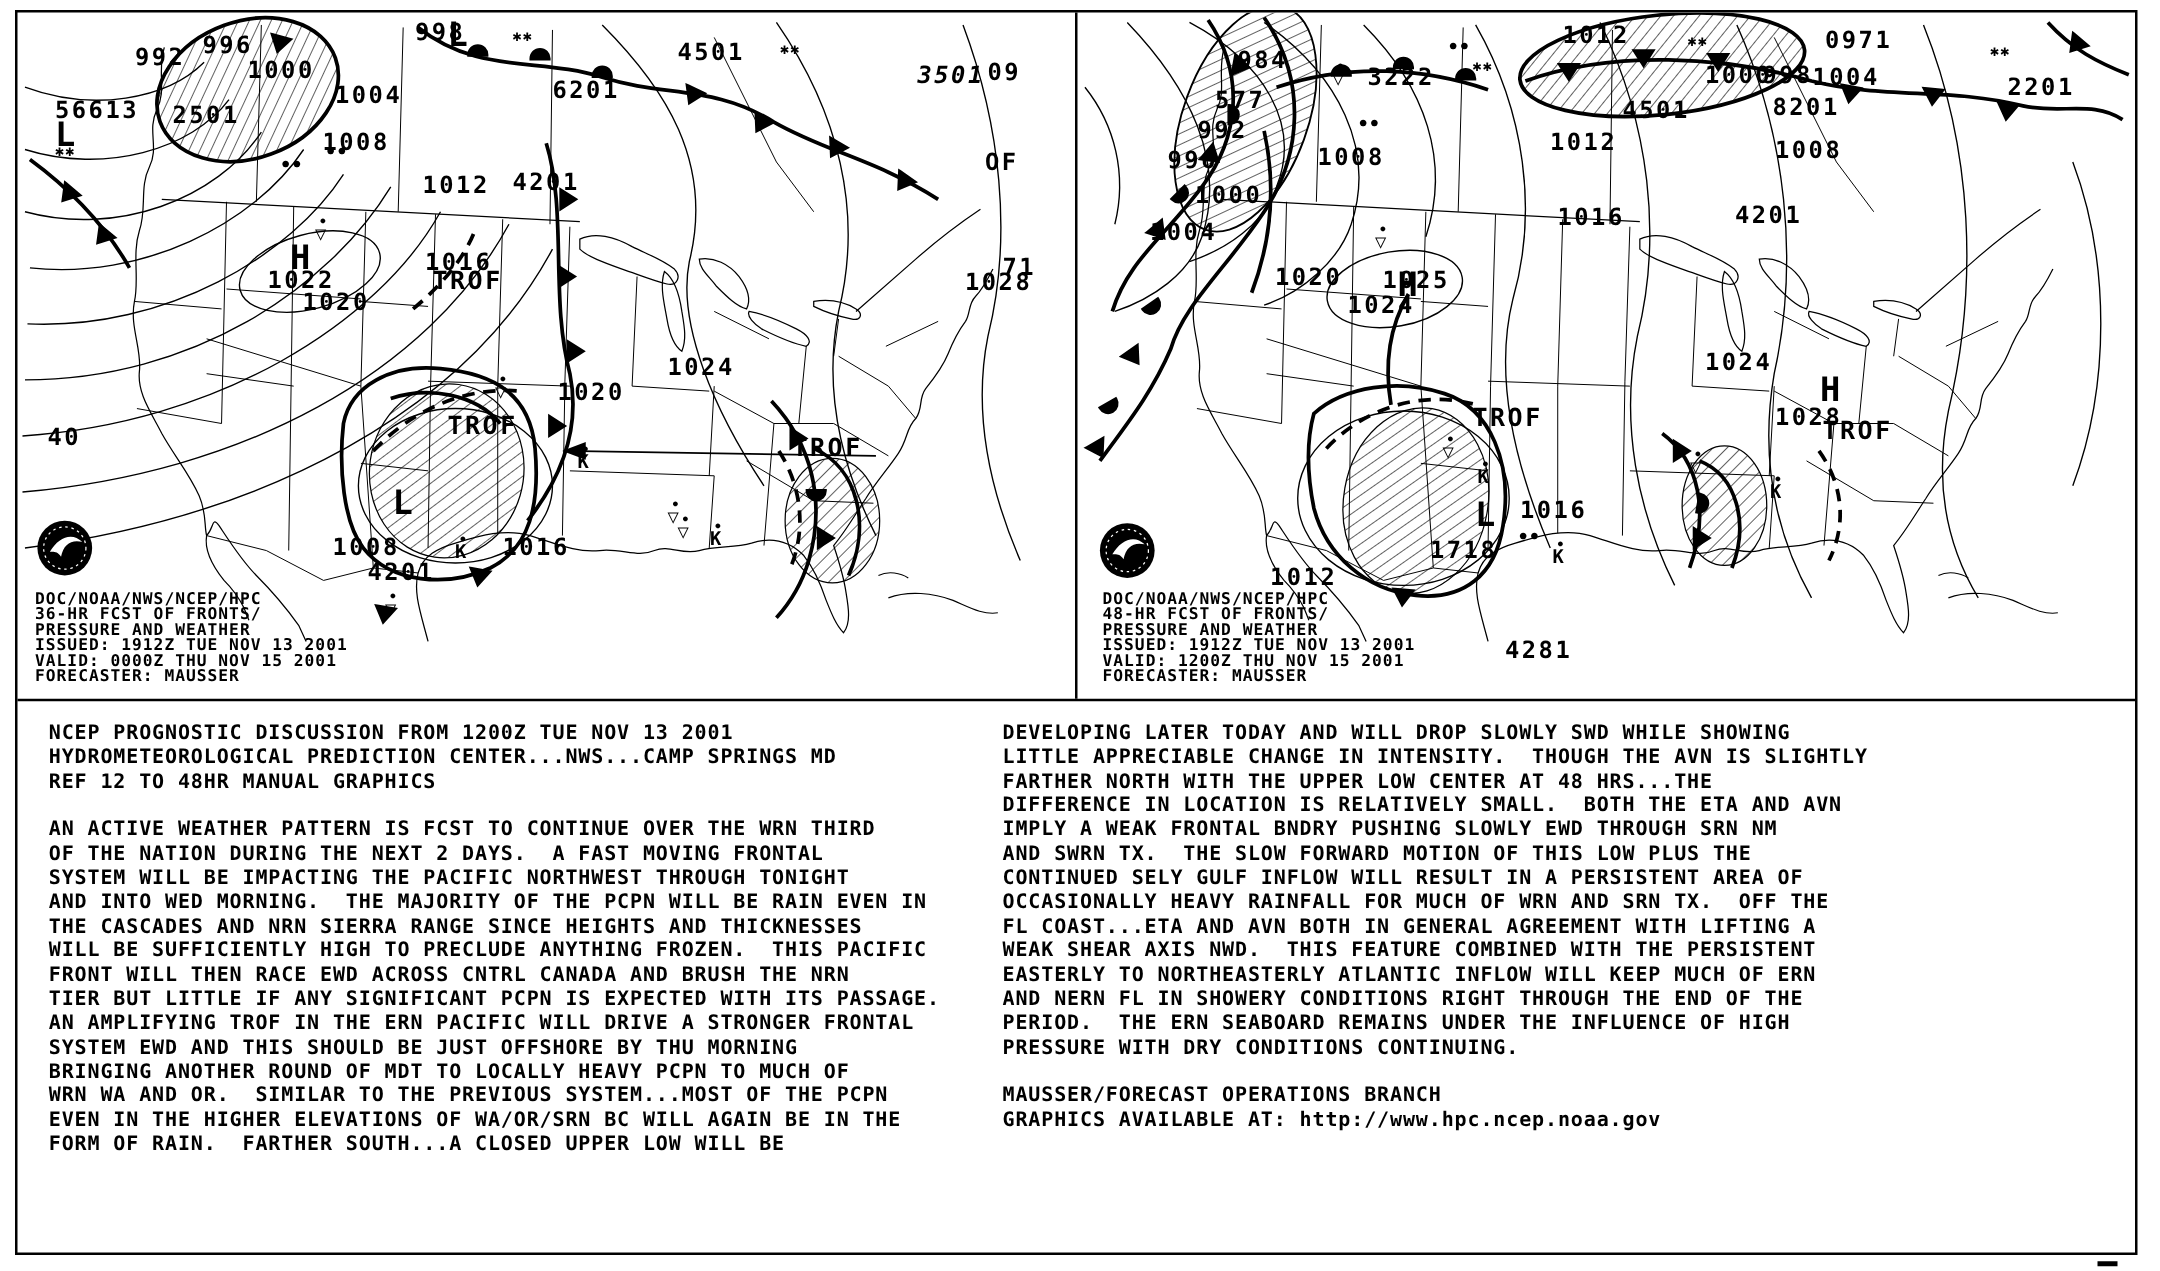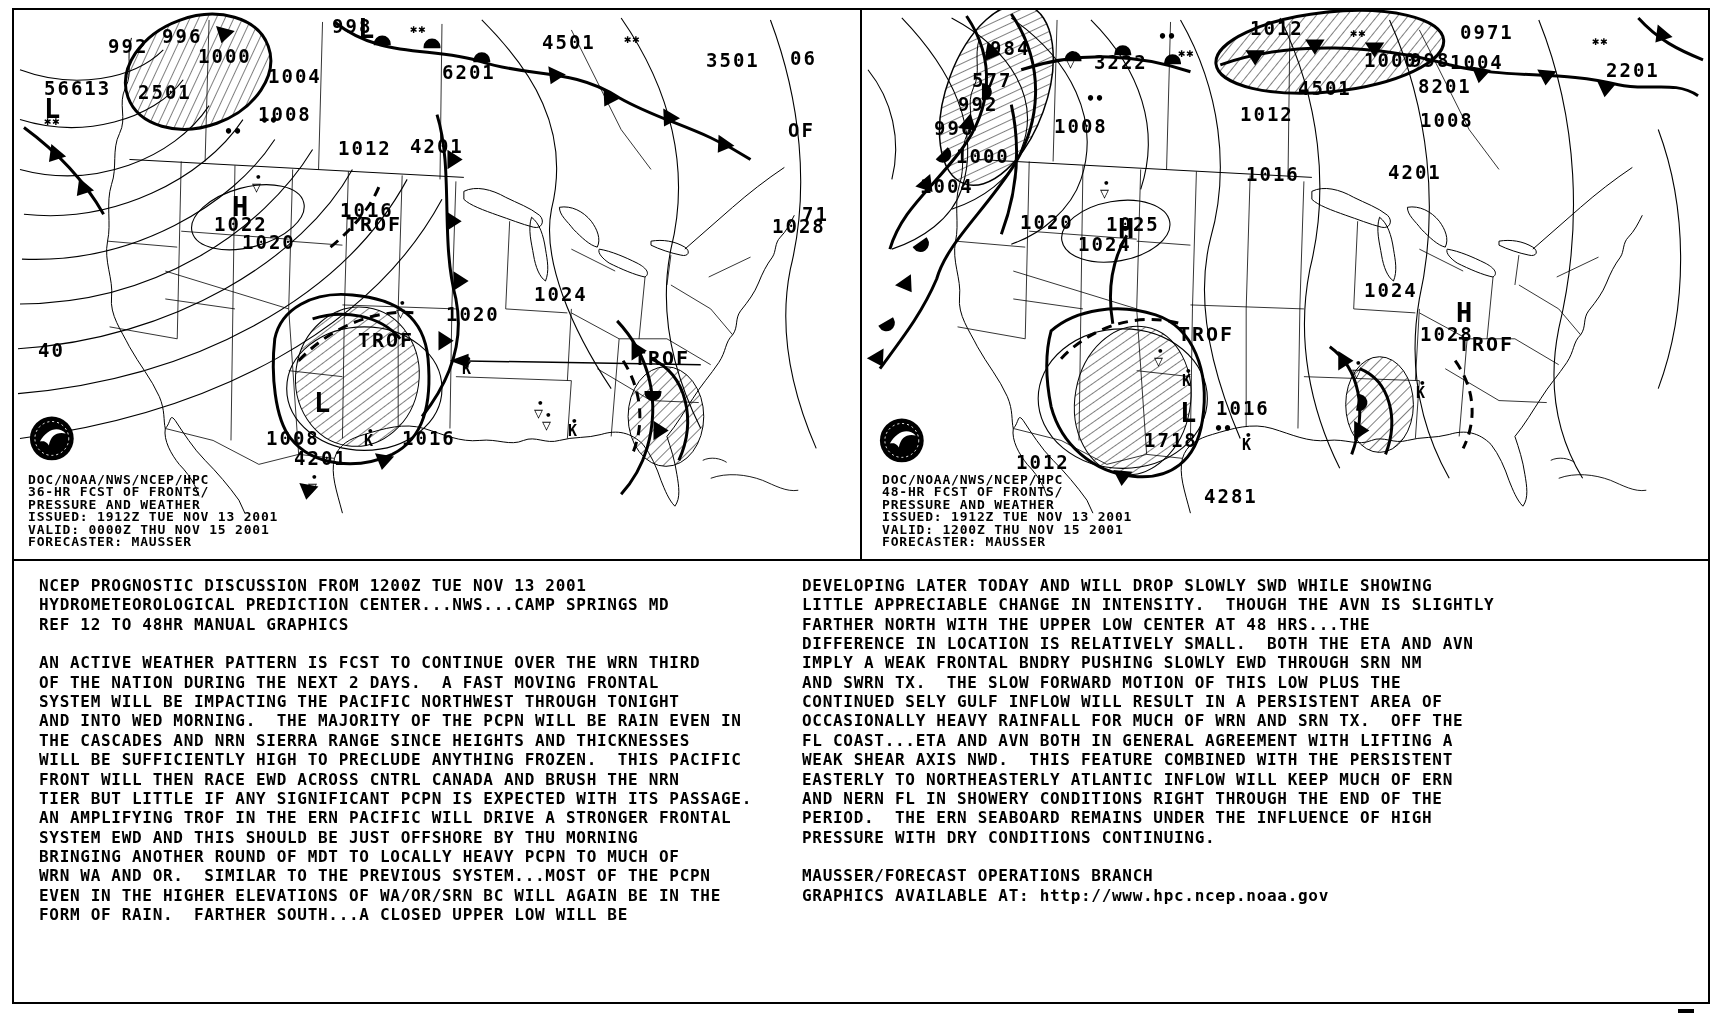--- a/index.html
+++ b/index.html
@@ -161,22 +161,22 @@
         <div class="map-label" style="left: 184px; top: 38px;">1000</div>
         <div class="map-label" style="left: 254px; top: 58px;">1004</div>
         <div class="map-label" style="left: 244px; top: 96px;">1008</div>
         <div class="map-label" style="left: 30px; top: 70px;">56613</div>
         <div class="map-label" style="left: 124px; top: 74px;">2501</div>
         <div class="map-label" style="left: 318px; top: 8px;">998</div>
         <div class="map-label" style="left: 528px; top: 24px;">4501</div>
         <div class="map-label" style="left: 428px; top: 54px;">6201</div>
         <div class="map-label" style="left: 396px; top: 128px;">4201</div>
         <div class="map-label" style="left: 324px; top: 130px;">1012</div>
-        <div class="map-label" style="left: 692px; top: 42px;">3501</div>
-        <div class="map-label" style="left: 776px; top: 40px;">06</div>
+        <div class="map-label" style="left: 720px; top: 42px; font-style: italic;">3501</div>
+        <div class="map-label" style="left: 776px; top: 40px;">09</div>
         <div class="map-label" style="left: 774px; top: 112px;">OF</div>
         <div class="map-label" style="left: 788px; top: 196px;">71</div>
         <div class="map-label" style="left: 326px; top: 192px;">1016</div>
         <div class="map-label" style="left: 228px; top: 224px;">1020</div>
         <div class="map-label" style="left: 200px; top: 206px;">1022</div>
         <div class="map-label" style="left: 432px; top: 296px;">1020</div>
         <div class="map-label" style="left: 520px; top: 276px;">1024</div>
         <div class="map-label" style="left: 758px; top: 208px;">1028</div>
         <div class="map-label" style="left: 24px; top: 332px;">40</div>
         <div class="map-label" style="left: 252px; top: 420px;">1008</div>
@@ -293,21 +293,21 @@
         <div class="map-label" style="left: 588px; top: 44px;">1004</div>
         <div class="map-label" style="left: 436px; top: 70px;">4501</div>
         <div class="map-label" style="left: 556px; top: 68px;">8201</div>
         <div class="map-label" style="left: 558px; top: 102px;">1008</div>
         <div class="map-label" style="left: 744px; top: 52px;">2201</div>
         <div class="map-label" style="left: 526px; top: 154px;">4201</div>
         <div class="map-label" style="left: 502px; top: 272px;">1024</div>
         <div class="map-label" style="left: 558px; top: 316px;">1028</div>
         <div class="map-label" style="left: 354px; top: 390px;">1016</div>
         <div class="map-label" style="left: 282px; top: 422px;">1718</div>
-        <div class="map-label" style="left: 342px; top: 478px;">4281</div>
+        <div class="map-label" style="left: 342px; top: 502px;">4281</div>
         <div class="map-label" style="left: 154px; top: 444px;">1012</div>
         <div class="map-label trof" style="left: 316px; top: 316px;">TROF</div>
         <div class="map-label trof" style="left: 596px; top: 326px;">TROF</div>
         <div class="map-label center" style="left: 256px; top: 208px;">H</div>
         <div class="map-label center" style="left: 594px; top: 292px;">H</div>
         <div class="map-label center" style="left: 318px; top: 392px;">L</div>
         <div class="wx wx-snow" style="left: 316px; top: 36px;">✱✱</div>
         <div class="wx wx-snow" style="left: 488px; top: 16px;">✱✱</div>
         <div class="wx wx-snow" style="left: 730px; top: 24px;">✱✱</div>
         <div class="wx wx-shower" style="left: 204px; top: 46px;">▽</div>

